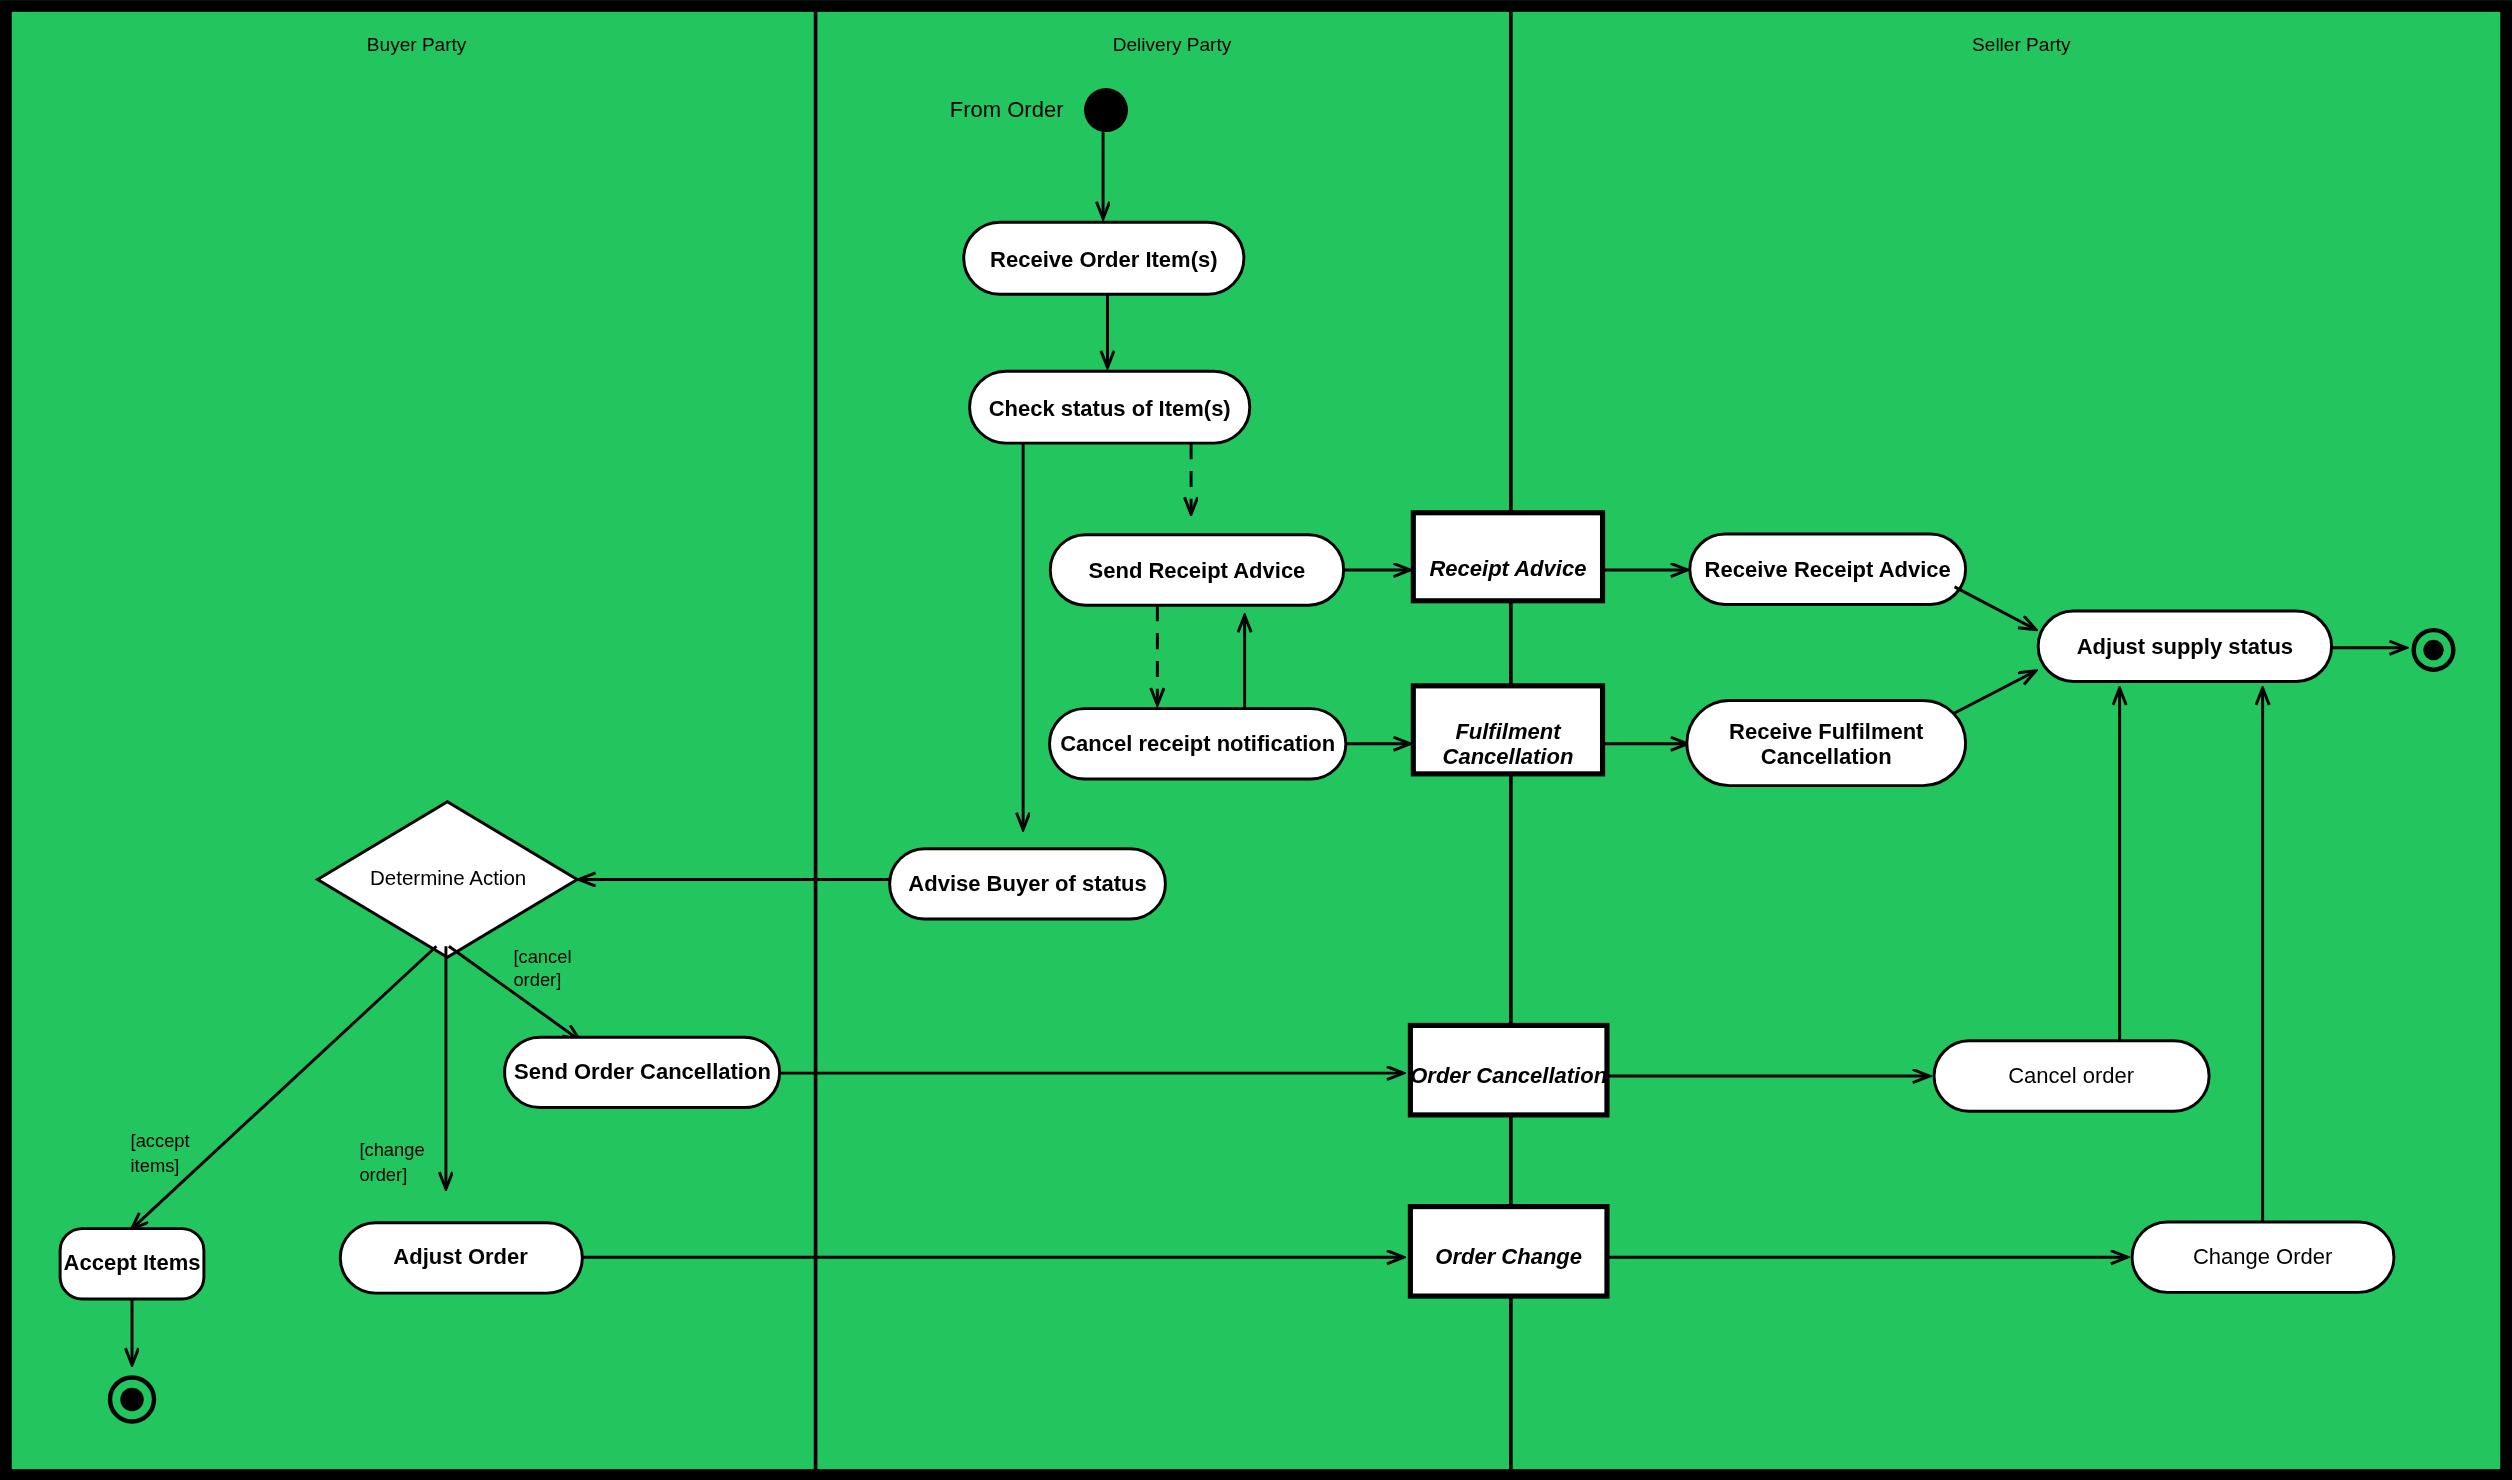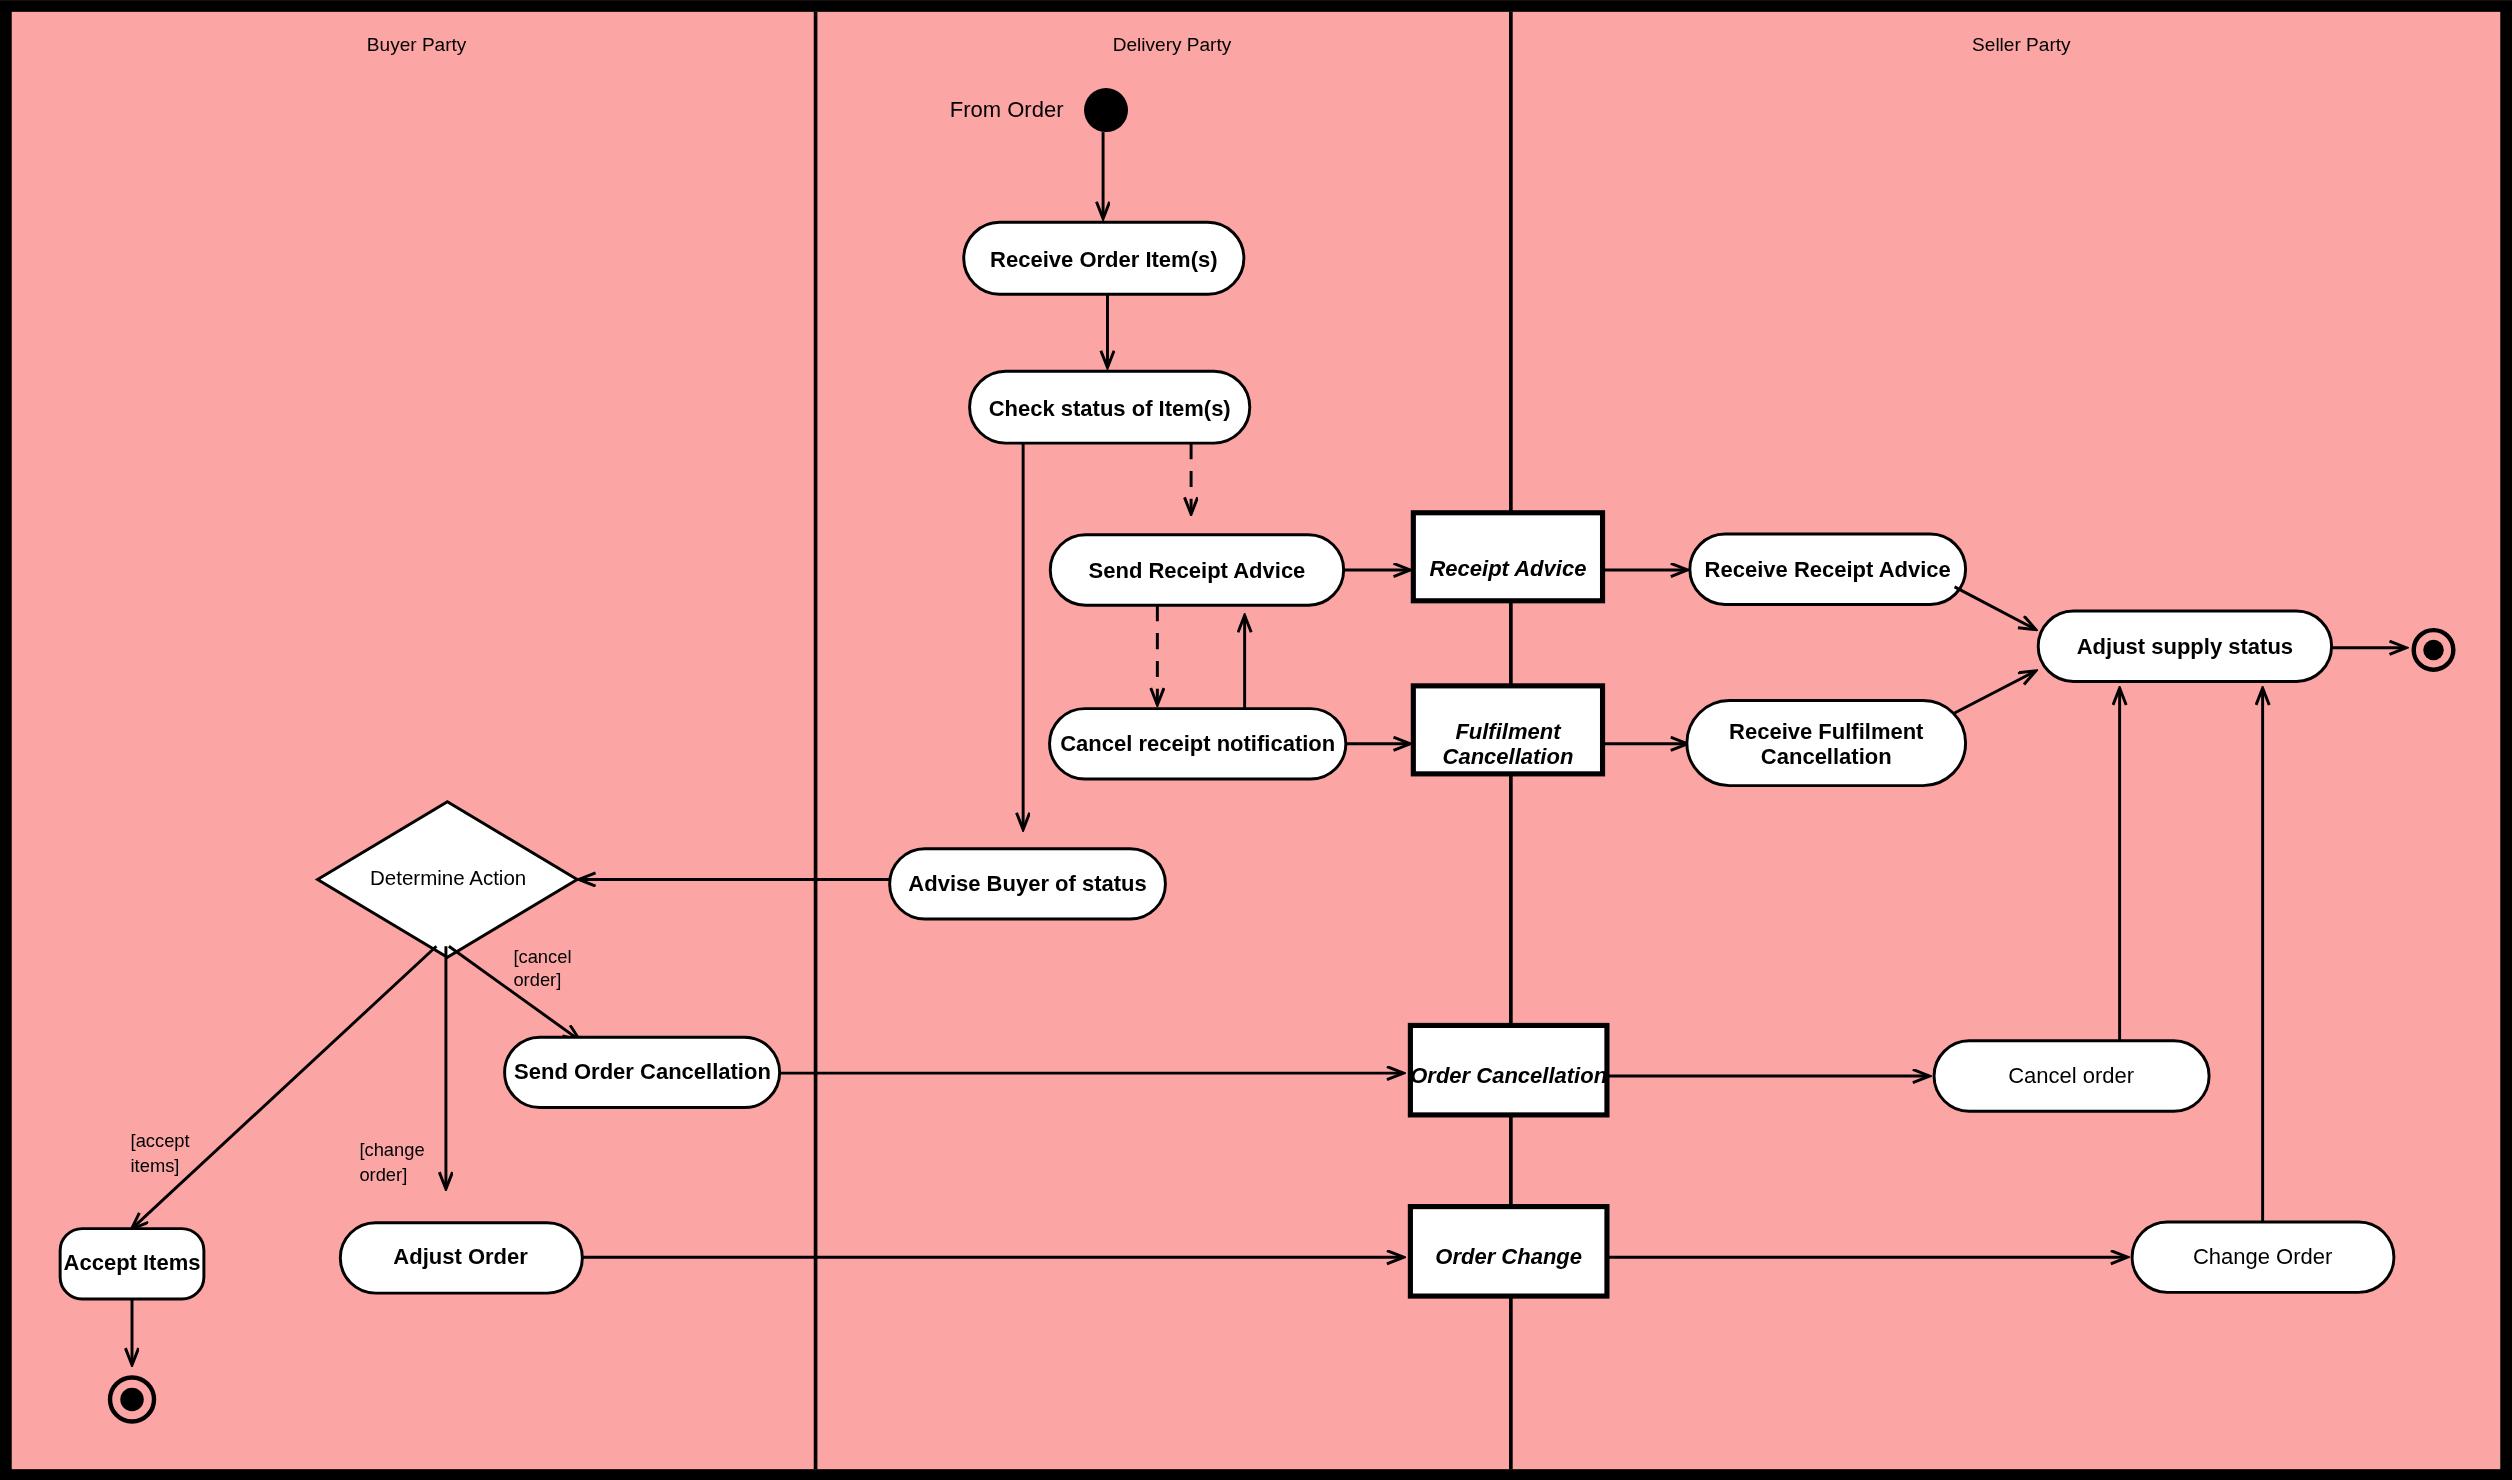--- a/index.html
+++ b/index.html
@@ -8,21 +8,21 @@
     padding: 0;
     background: #ffffff;
   }
   body {
     font-family: "Liberation Sans", sans-serif;
   }
   #diagram-root {
     position: relative;
     width: 2512px;
     height: 1481px;
-    background: #fca5a5;
+    background: #22c55e;
     overflow: hidden;
   }
   #diagram-svg {
     position: absolute;
     left: 0;
     top: 0;
     width: 2512px;
     height: 1481px;
   }
   

